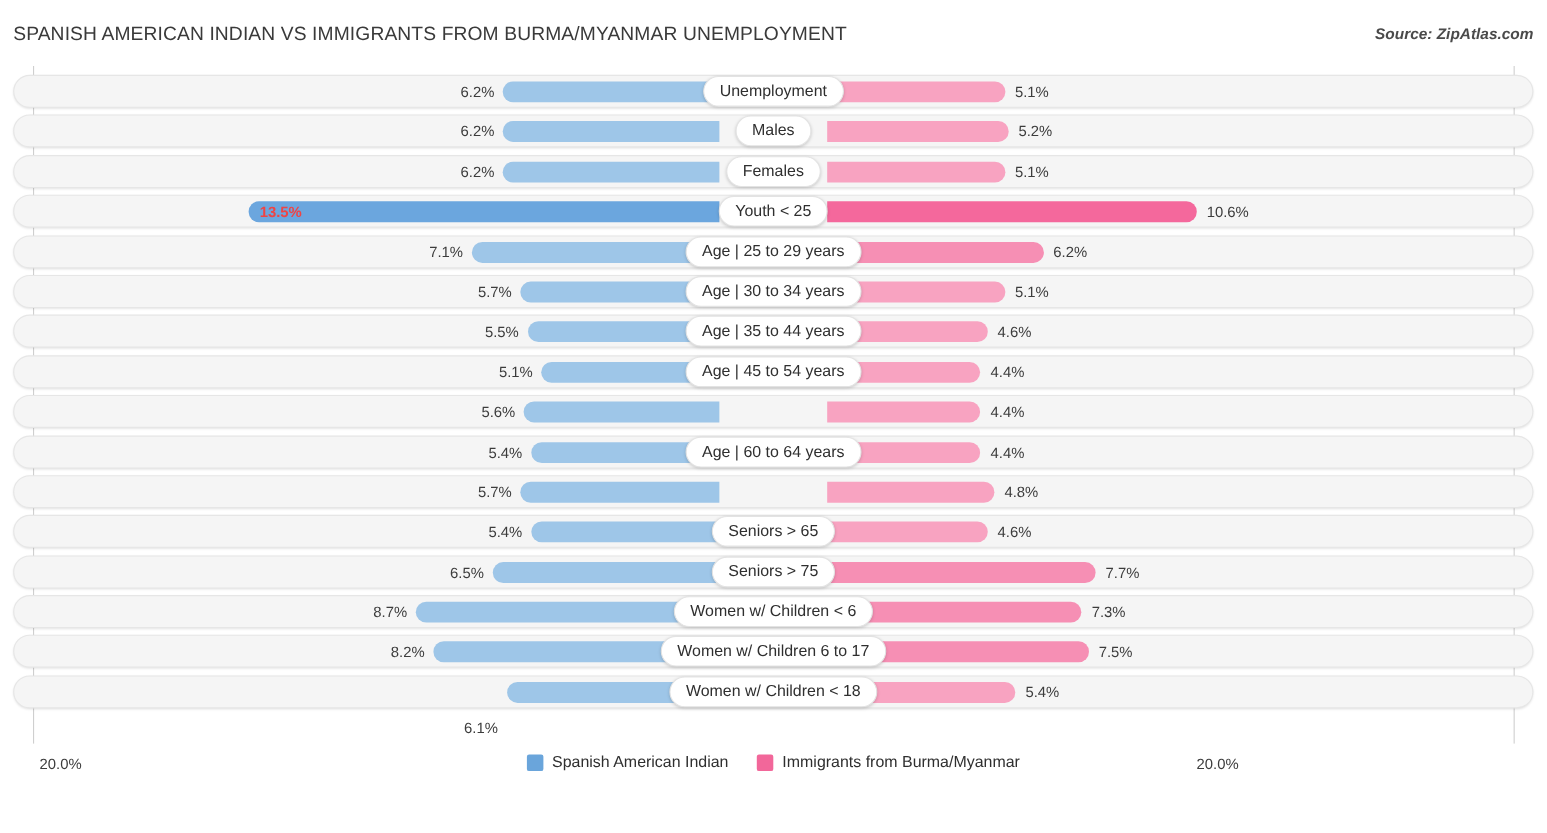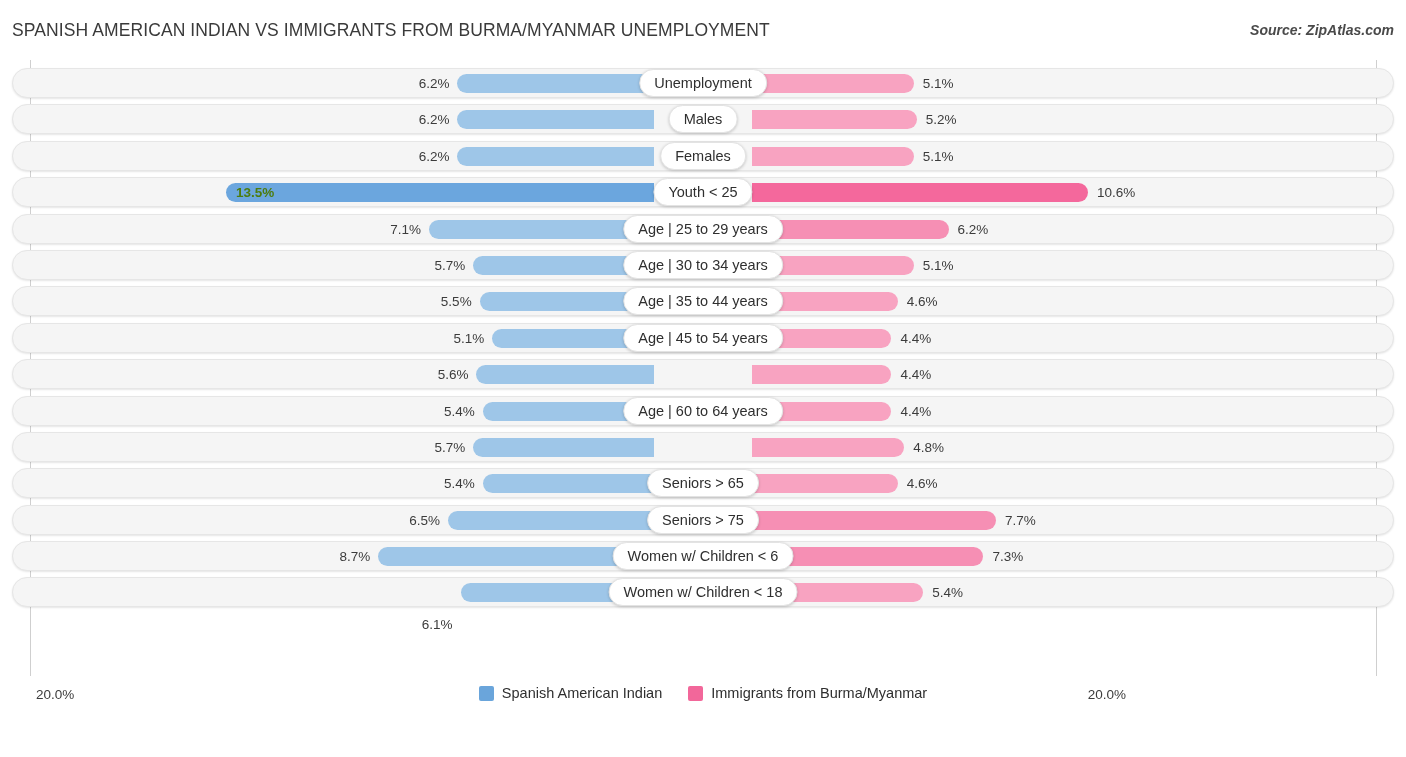--- a/index.html
+++ b/index.html
@@ -89,21 +89,21 @@
     line-height: 17px;
   }
   .val.left  { text-align: right; }
   .val.right { text-align: left; }
 
   
   .val-in {
     position: absolute;
     top: 9px;
     font-size: 13.5px;
-    color: #4d7c0f;
+    color: #ef4444;
     font-weight: bold;
     white-space: nowrap;
     line-height: 17px;
   }
   .val-in.left  { text-align: left; }
   .val-in.right { text-align: right; }
 
   
   .pill {
     position: absolute;
@@ -281,20 +281,28 @@
         <div class="row">
           <div class="track"></div>
           <div class="bar left" style="left: 378.21px; width: 275.79px; background: rgb(158, 198, 232);"></div>
           <div class="val left" style="left: 288.21px; width: 82px;">8.7%</div>
           <div class="bar right" style="left: 752px; width: 231.41px; background: rgb(246, 143, 180);"></div>
           <div class="val right" style="left: 992.41px;">7.3%</div>
           <div class="pill">Women w/ Children &lt; 6</div>
         </div>
         <div class="row">
           <div class="track"></div>
+          <div class="bar left" style="left: 394.06px; width: 259.94px; background: rgb(158, 198, 232);"></div>
+          <div class="val left" style="left: 304.06px; width: 82px;">8.2%</div>
+          <div class="bar right" style="left: 752px; width: 237.75px; background: rgb(246, 143, 180);"></div>
+          <div class="val right" style="left: 998.75px;">7.5%</div>
+          <div class="pill">Women w/ Children 6 to 17</div>
+        </div>
+        <div class="row">
+          <div class="track"></div>
           <div class="bar left" style="left: 460.63px; width: 193.37px; background: rgb(158, 198, 232);"></div>
           <div class="val left" style="left: 370.63px; width: 82px; margin-top: 32px;">6.1%</div>
           <div class="bar right" style="left: 752px; width: 171.18px; background: rgb(248, 163, 193);"></div>
           <div class="val right" style="left: 932.18px;">5.4%</div>
           <div class="pill">Women w/ Children &lt; 18</div>
         </div>
       </div>
   </div>
 
   <div class="footer">

